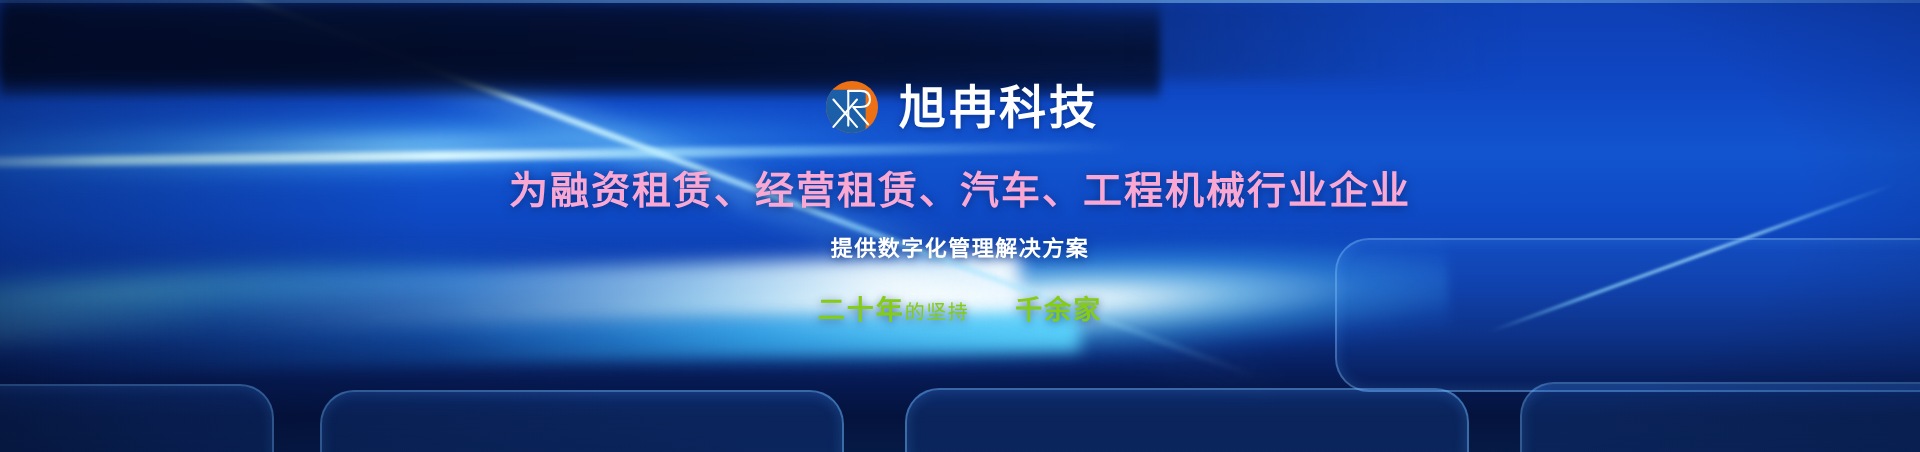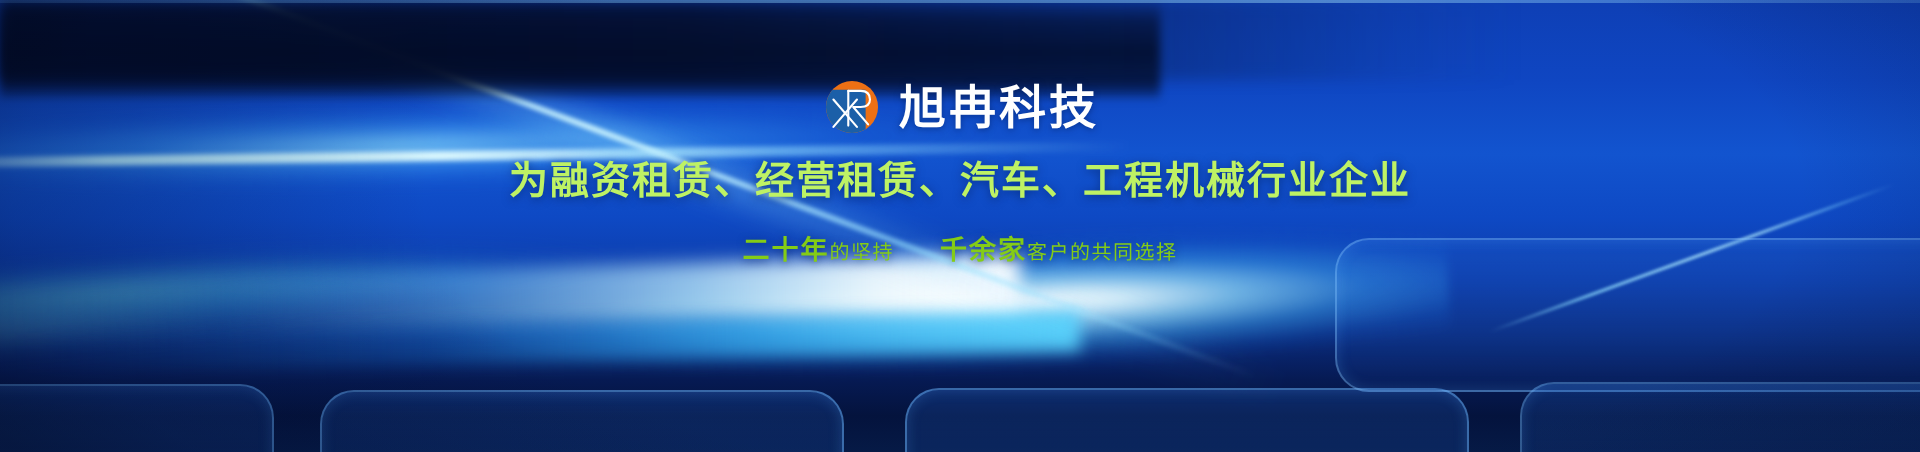--- a/index.html
+++ b/index.html
@@ -301,25 +301,25 @@
     font-size: 47px;
     font-weight: 700;
     color: #ffffff;
     letter-spacing: 3px;
     line-height: 1;
     text-shadow: 0 1px 6px rgba(0, 30, 90, .55);
     white-space: nowrap;
   }
 
   .headline {
-    margin-top: 23px;
+    margin-top: 33px;
     font-family: "DejaVu Sans", "Liberation Sans", sans-serif;
     font-size: 39px;
     font-weight: 700;
-    color: #bef264;
+    color: #f9a8d4;
     letter-spacing: 2px;
     line-height: 1;
     white-space: nowrap;
     text-shadow: 0 2px 10px rgba(0, 28, 88, .60);
   }
 
   .subline {
     margin-top: 28px;
     font-family: "DejaVu Sans", "Liberation Sans", sans-serif;
     font-size: 22px;
@@ -406,23 +406,23 @@
         <g fill="none" stroke="#FFFFFF" stroke-width="3.4" stroke-linejoin="round" stroke-linecap="round">
           <path d="M 20 38 L 58 82"></path>
           <path d="M 58 38 L 20 82"></path>
         </g>
       </svg>
       <div class="logo-wordmark">旭冉科技</div>
     </div>
 
     <div class="headline">为融资租赁、经营租赁、汽车、工程机械行业企业</div>
 
+    <div class="subline">提供数字化管理解决方案</div>
 
     <div class="tagline">
       <span class="tag-strong">二十年</span>
       <span class="tag-normal">的坚持</span>
       <span class="tag-gap"></span>
       <span class="tag-strong">千余家</span>
-      <span class="tag-normal">客户的共同选择</span>
     </div>
 
   </div>
 </div>
 
 </body></html>

